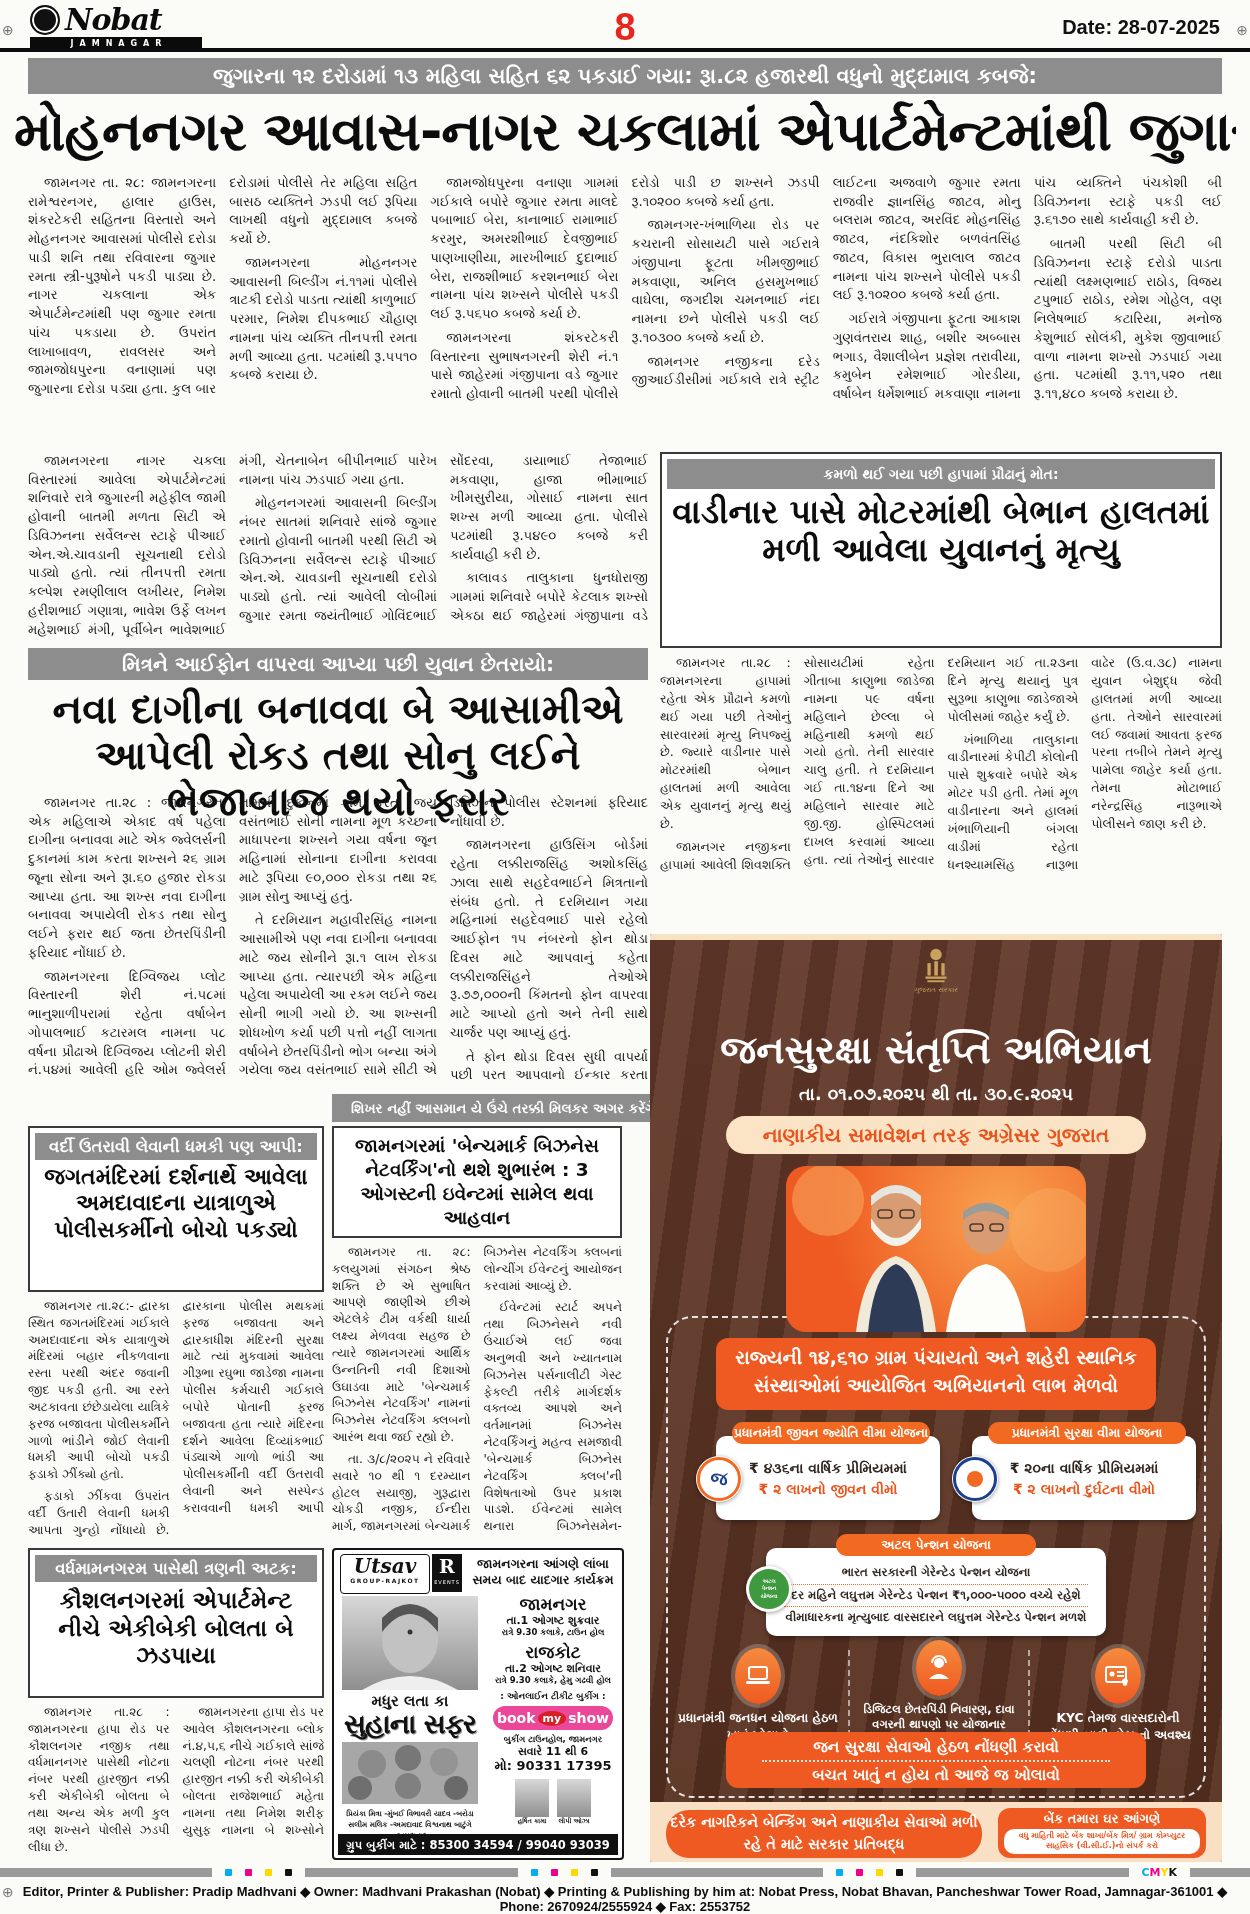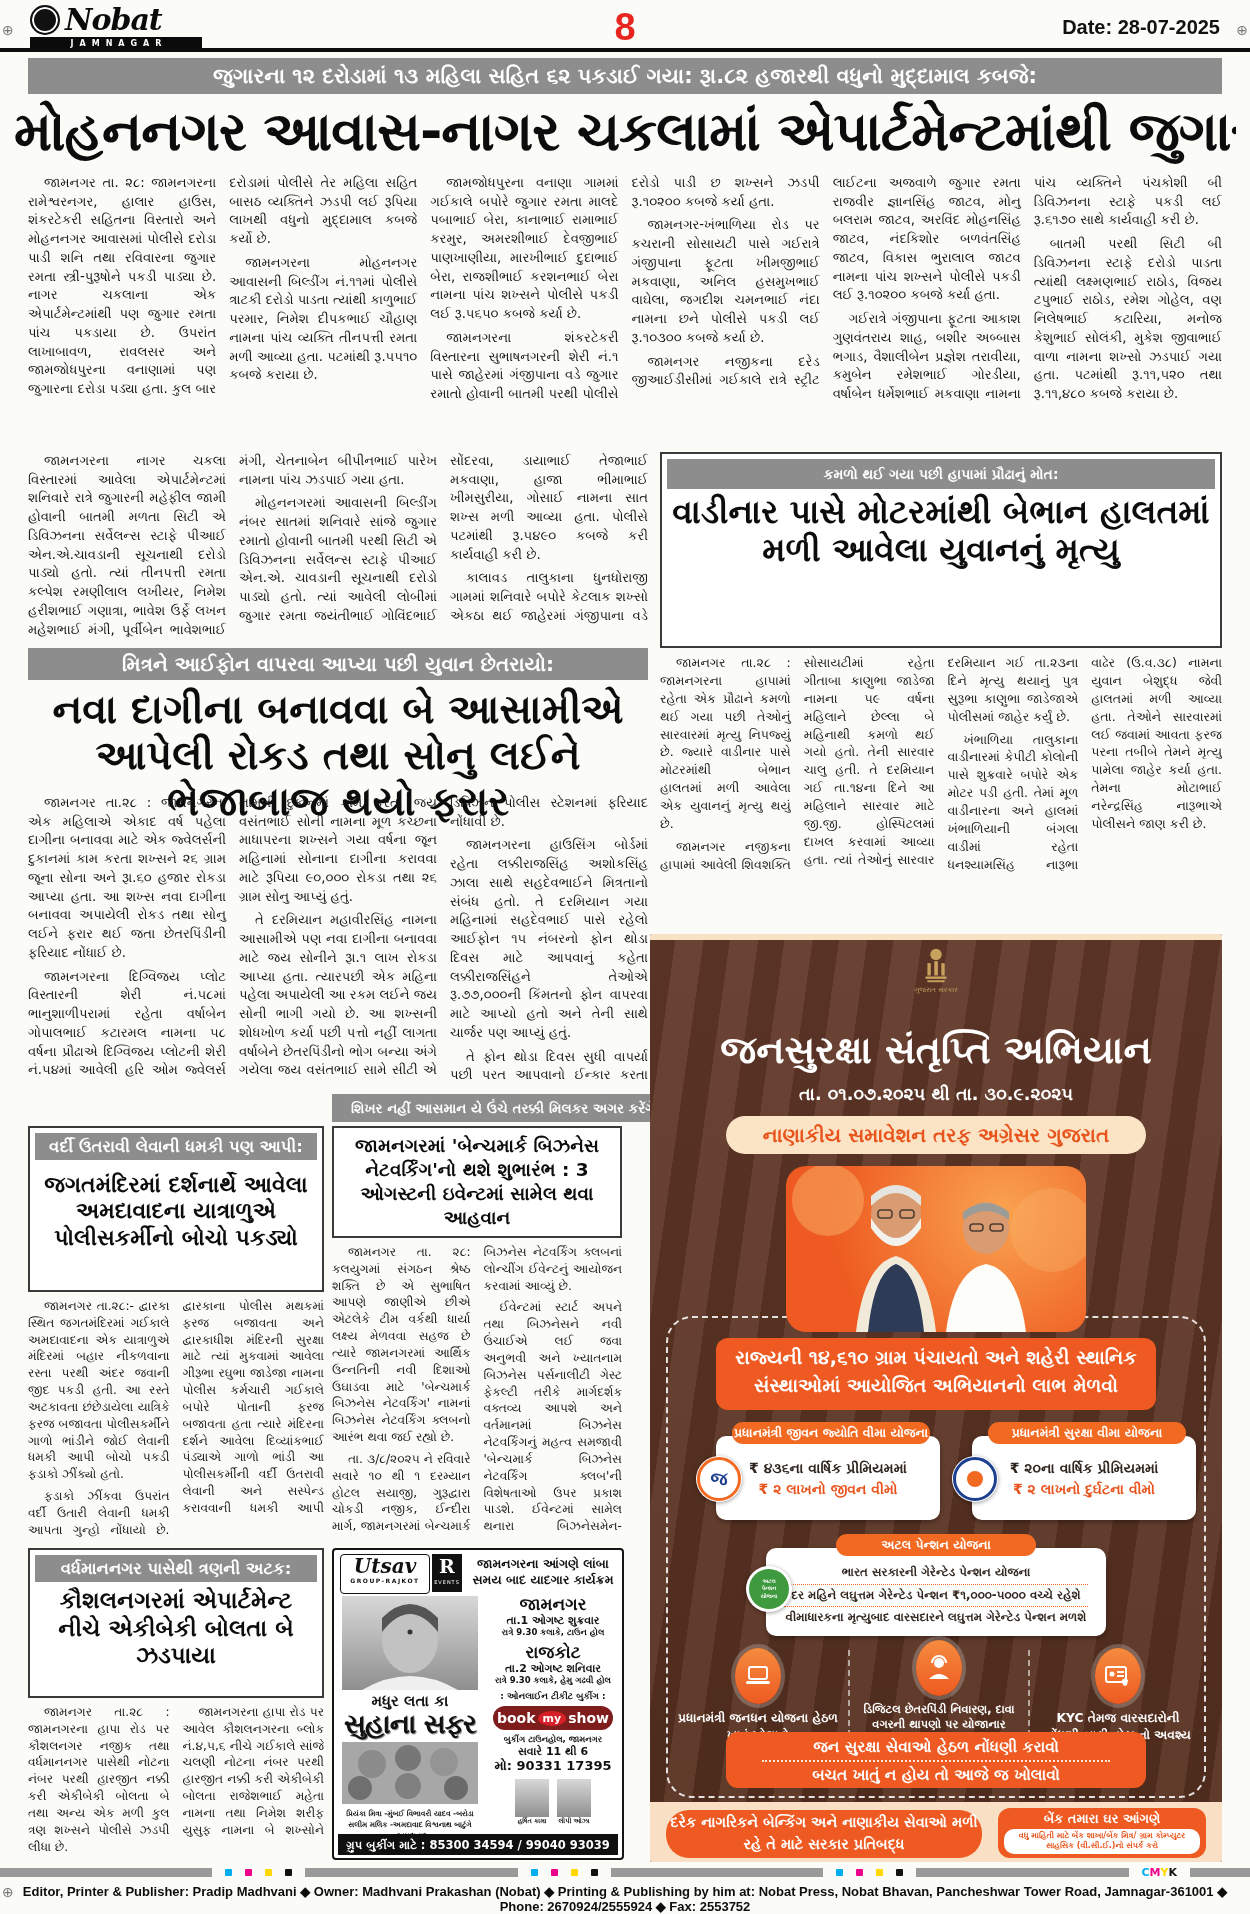--- a/index.html
+++ b/index.html
@@ -39,21 +39,21 @@
   .rupee{color:#e8541c;}
   .scheme-ic{position:absolute;left:-20px;top:20px;width:46px;height:46px;border-radius:50%;background:#fff;
              display:flex;align-items:center;justify-content:center;box-shadow:0 1px 4px rgba(0,0,0,.4);}
   .featcell{position:absolute;text-align:center;color:#fff;font-weight:800;font-size:12.3px;line-height:1.35;}
   .featoval{width:46px;height:56px;border-radius:50%;background:linear-gradient(180deg,#f58b3e,#ee5a21);
             margin:0 auto 6px;display:flex;align-items:center;justify-content:center;box-shadow:0 0 0 4px rgba(255,255,255,.22);}
   .dashv{border-left:2px dashed rgba(255,255,255,.55);}
   .dotline{border-top:2px dotted rgba(255,255,255,.85);margin:4px 36px;}
   
   .lata{border:2px solid #141414;background:#fff;box-sizing:border-box;border-radius:4px;}
-  .bms{background:#7f1d1d;border-radius:14px;color:#fff;display:flex;align-items:center;justify-content:center;gap:2px;font-weight:bold;font-size:14px;}
+  .bms{background:#ec4899;border-radius:14px;color:#fff;display:flex;align-items:center;justify-content:center;gap:2px;font-weight:bold;font-size:14px;}
   .bms .my{background:#d61f26;border-radius:50%;padding:1px 5px;font-size:11px;}
   .gphoto{background:linear-gradient(180deg,#d8d8d8,#8f8f8f);}
   
   .fstrip{display:flex;align-items:center;gap:13px;}
   .fbar{height:9px;background:#9a9a9a;flex:1;}
   .fdot{width:7px;height:7px;border-radius:1px;}
   .ftext{text-align:center;font-size:13px;font-weight:bold;font-family:"Liberation Sans",sans-serif;color:#0d0d0d;}
 </style>
 </head>
 <body>
@@ -110,30 +110,30 @@
   <div class="abs body-cols c3" style="left:28px;top:794px;width:620px;height:292px;">
     <p>જામનગર તા.૨૮ : જામનગરના એક મહિલાએ એકાદ વર્ષ પહેલા દાગીના બનાવવા માટે એક જ્વેલર્સની દુકાનમાં કામ કરતા શખ્સને ૨૬ ગ્રામ જૂના સોના અને રૂા.૬૦ હજાર રોકડા આપ્યા હતા. આ શખ્સ નવા દાગીના બનાવવા અપાયેલી રોકડ તથા સોનુ લઈને ફરાર થઈ જતા છેતરપિંડીની ફરિયાદ નોંધાઈ છે.</p>
     <p>જામનગરના દિગ્વિજય પ્લોટ વિસ્તારની શેરી નં.૫૮માં ભાનુશાળીપરામાં રહેતા વર્ષાબેન ગોપાલભાઈ કટારમલ નામના ૫૮ વર્ષના પ્રૌઢાએ દિગ્વિજય પ્લોટની શેરી નં.૫૪માં આવેલી હરિ ઓમ જ્વેલર્સ નામની દુકાનમાં કામ કરતા જય વસંતભાઈ સોની નામના મૂળ કચ્છના માધાપરના શખ્સને ગયા વર્ષના જૂન મહિનામાં સોનાના દાગીના કરાવવા માટે રૂપિયા ૯૦,૦૦૦ રોકડા તથા ૨૬ ગ્રામ સોનુ આપ્યું હતું.</p>
     <p>તે દરમિયાન મહાવીરસિંહ નામના આસામીએ પણ નવા દાગીના બનાવવા માટે જય સોનીને રૂા.૧ લાખ રોકડા આપ્યા હતા. ત્યારપછી એક મહિના પહેલા અપાયેલી આ રકમ લઈને જય સોની ભાગી ગયો છે. આ શખ્સની શોધખોળ કર્યા પછી પત્તો નહીં લાગતા વર્ષાબેને છેતરપિંડીનો ભોગ બન્યા અંગે ગયેલા જય વસંતભાઈ સામે સીટી એ ડિવિઝન પોલીસ સ્ટેશનમાં ફરિયાદ નોંધાવી છે.</p>
     <p>જામનગરના હાઉસિંગ બોર્ડમાં રહેતા લક્કીરાજસિંહ અશોકસિંહ ઝાલા સાથે સહદેવભાઈને મિત્રતાનો સંબંધ હતો. તે દરમિયાન ગયા મહિનામાં સહદેવભાઈ પાસે રહેલો આઈફોન ૧૫ નંબરનો ફોન થોડા દિવસ માટે આપવાનું કહેતા લક્કીરાજસિંહને તેઓએ રૂ.૭૭,૦૦૦ની કિંમતનો ફોન વાપરવા માટે આપ્યો હતો અને તેની સાથે ચાર્જર પણ આપ્યું હતું.</p>
     <p>તે ફોન થોડા દિવસ સુધી વાપર્યા પછી પરત આપવાનો ઈન્કાર કરતા આખરે સહદેવભાઈએ પોતાની સાથે છેતરપિંડી કરવામાં આવી હોવાની ફરિયાદ સિક્કા પોલીસ સ્ટેશનમાં નોંધાવી છે. જેમાં લક્કીરાજસિંહે ખોટો કેસ કરવાની ધમકી પણ આપી હોવાનું જણાવ્યું છે.</p>
   </div>
 
   <div class="abs subbox" style="left:28px;top:1126px;width:296px;height:166px;">
     <div class="kicker" style="height:27px;font-size:16.5px;">વર્દી ઉતરાવી લેવાની ધમકી પણ આપી:</div>
-    <div class="headline-lg" style="font-size:22px;line-height:1.2;margin-top:12px;">જગતમંદિરમાં દર્શનાર્થે આવેલા અમદાવાદના યાત્રાળુએ પોલીસકર્મીનો બોચો પકડ્યો</div>
+    <div class="headline-lg" style="font-size:22px;line-height:1.2;margin-top:4px;">જગતમંદિરમાં દર્શનાર્થે આવેલા અમદાવાદના યાત્રાળુએ પોલીસકર્મીનો બોચો પકડ્યો</div>
   </div>
   <div class="abs body-cols c2" style="left:28px;top:1298px;width:296px;height:244px;">
     <p>જામનગર તા.૨૮:- દ્વારકા સ્થિત જગતમંદિરમાં ગઈકાલે અમદાવાદના એક યાત્રાળુએ મંદિરમાં બહાર નીકળવાના રસ્તા પરથી અંદર જવાની જીદ પકડી હતી. આ રસ્તે અટકાવતા છંછેડાયેલા યાત્રિકે ફરજ બજાવતા પોલીસકર્મીને ગાળો ભાંડીને જોઈ લેવાની ધમકી આપી બોચો પકડી ફડાકો ઝીંક્યો હતો.</p>
     <p>ફડાકો ઝીંકવા ઉપરાંત વર્દી ઉતારી લેવાની ધમકી આપતા ગુન્હો નોંધાયો છે. દ્વારકાના પોલીસ મથકમાં ફરજ બજાવતા અને દ્વારકાધીશ મંદિરની સુરક્ષા માટે ત્યાં મુકવામાં આવેલા ગીરૂભા રઘુભા જાડેજા નામના પોલીસ કર્મચારી ગઈકાલે બપોરે પોતાની ફરજ બજાવતા હતા ત્યારે મંદિરના દર્શને આવેલા દિવ્યાંકભાઈ પંડ્યાએ ગાળો ભાંડી આ પોલીસકર્મીની વર્દી ઉતરાવી લેવાની અને સસ્પેન્ડ કરાવવાની ધમકી આપી કોલર પકડી લીધો હતો અને ફડાકો ઝીંકી દીધો હતો.</p>
 
   </div>
 
   <div class="abs subbox" style="left:28px;top:1548px;width:296px;height:150px;">
-    <div class="kicker" style="height:27px;font-size:16.5px;">વર્ધમાનનગર પાસેથી ત્રણની અટક:</div>
+    <div class="kicker" style="height:27px;font-size:16.5px;">વર્ધમામનગરમ પાસેથી ત્રણની અટક:</div>
     <div class="headline-lg" style="font-size:23px;line-height:1.2;margin-top:5px;">કૌશલનગરમાં એપાર્ટમેન્ટ નીચે એકીબેકી બોલતા બે ઝડપાયા</div>
   </div>
   <div class="abs body-cols c2" style="left:28px;top:1704px;width:296px;height:152px;">
     <p>જામનગર તા.૨૮ : જામનગરના હાપા રોડ પર કૌશલનગર નજીક તથા વર્ધમાનનગર પાસેથી નોટના નંબર પરથી હારજીત નક્કી કરી એકીબેકી બોલતા બે તથા અન્ય એક મળી કુલ ત્રણ શખ્સને પોલીસે ઝડપી લીધા છે.</p>
     <p>જામનગરના હાપા રોડ પર આવેલ કૌશલનગરના બ્લોક નં.૪,૫,૬ નીચે ગઈકાલે સાંજે ચલણી નોટના નંબર પરથી હારજીત નક્કી કરી એકીબેકી બોલતા રાજેશભાઈ મહેતા નામના તથા નિમેશ શરીફ યુસુફ નામના બે શખ્સોને પોલીસે રૂ.૩૪૩૦ રોકડા સાથે પકડી લીધા છે.</p>
 
   </div>
 
   <div class="abs kicker" style="left:332px;top:1094px;width:342px;height:28px;font-size:13.5px;">શિખર નહીં આસમાન યે ઉંચે તરક્કી મિલકર અગર કરેંગે</div>
   <div class="abs subbox" style="left:332px;top:1126px;width:290px;height:112px;display:flex;align-items:center;">

